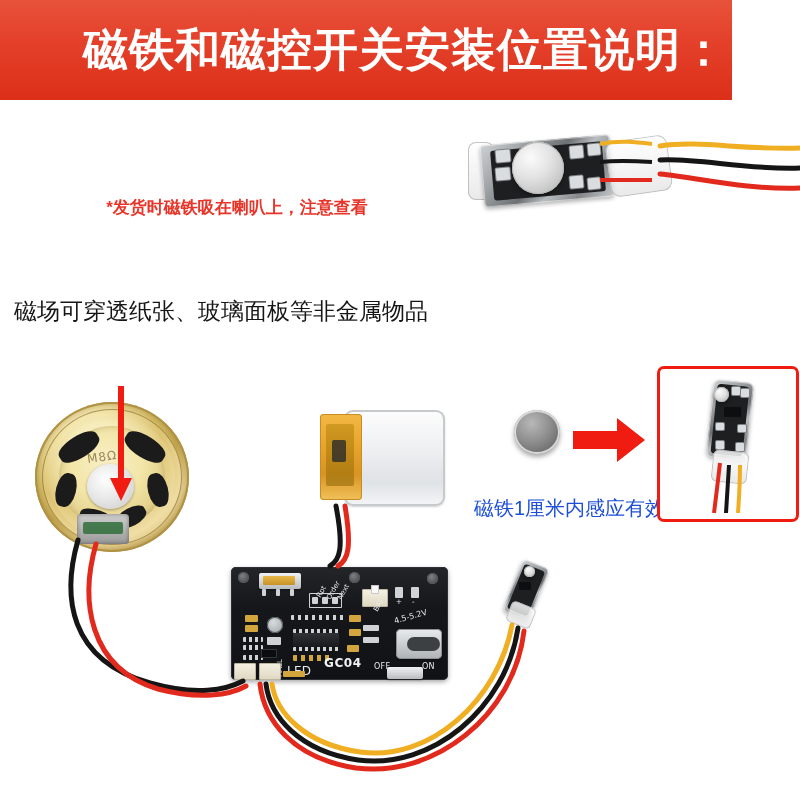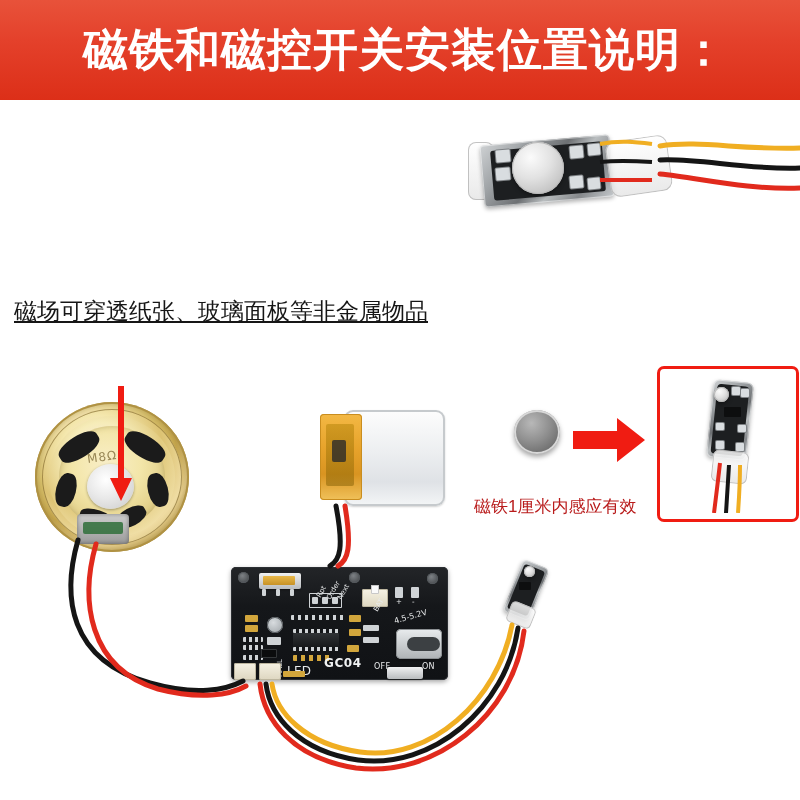--- a/index.html
+++ b/index.html
@@ -8,21 +8,21 @@
     width:800px;height:800px;
     background:#ffffff;
     font-family:"Liberation Sans","DejaVu Sans",sans-serif;
     overflow:hidden;
     position:relative;
   }
   .page{position:relative;width:800px;height:800px;overflow:hidden;background:#fff;}
 
   
   .banner{
-    position:absolute;left:0;top:0;width:800px;height:100px;
+    position:absolute;left:0;top:0;width:732px;height:100px;
     background:linear-gradient(180deg,#e8523a 0%,#e4412b 40%,#dc2f18 100%);
   }
   .banner-title{
     position:absolute;left:0;top:0;width:800px;height:100px;
     display:flex;align-items:center;justify-content:center;
     color:#ffffff;font-weight:bold;font-size:45px;letter-spacing:1px;
     white-space:nowrap;
     padding-left:10px;box-sizing:border-box;
   }
 
@@ -37,26 +37,26 @@
   .note-red{
     position:absolute;left:24px;top:196px;width:426px;
     text-align:center;color:#e8352a;font-size:17px;font-weight:600;white-space:nowrap;
   }
 
   
   .headline{
     position:absolute;left:14px;top:296px;width:600px;
     color:#161616;font-size:23px;line-height:31px;font-weight:500;white-space:nowrap;
   }
-  .headline div{white-space:nowrap;text-decoration:underline;}
+  .headline div{white-space:nowrap;}
 
   
   .magnet-caption{
     position:absolute;left:474px;top:495px;
-    color:#b91c1c;font-size:17px;white-space:nowrap;
+    color:#1d4ed8;font-size:20px;white-space:nowrap;
   }
 
   
   .inset-box{
     position:absolute;left:657px;top:366px;width:136px;height:150px;
     border:3px solid #f01c12;border-radius:7px;background:#fff;
     overflow:hidden;
   }
 
   
@@ -157,20 +157,21 @@
 </style>
 </head>
 <body>
 
 <div class="page">
 
   <div class="banner">
     <div class="banner-title">磁铁和磁控开关安装位置说明：</div>
   </div>
 
+  <div class="note-red">*发货时磁铁吸在喇叭上，注意查看</div>
 
   <div class="hall" style="left:472px;top:128px;width:210px;height:80px;">
     <div class="hall-sleeve" style="left:-4px;top:14px;width:26px;height:58px;border-radius:8px;"></div>
     <div class="hall-board" style="left:10px;top:12px;width:130px;height:62px;transform:rotate(-5deg);"></div>
     <div class="hall-dark" style="left:20px;top:18px;width:112px;height:50px;transform:rotate(-5deg);border-radius:3px;"></div>
     <div class="pad" style="left:24px;top:22px;width:14px;height:12px;transform:rotate(-5deg);"></div>
     <div class="pad" style="left:24px;top:40px;width:14px;height:12px;transform:rotate(-5deg);"></div>
     <div class="pad" style="left:98px;top:18px;width:13px;height:12px;transform:rotate(-5deg);"></div>
     <div class="pad" style="left:98px;top:48px;width:13px;height:12px;transform:rotate(-5deg);"></div>
     <div class="pad" style="left:116px;top:16px;width:12px;height:11px;transform:rotate(-5deg);"></div>

